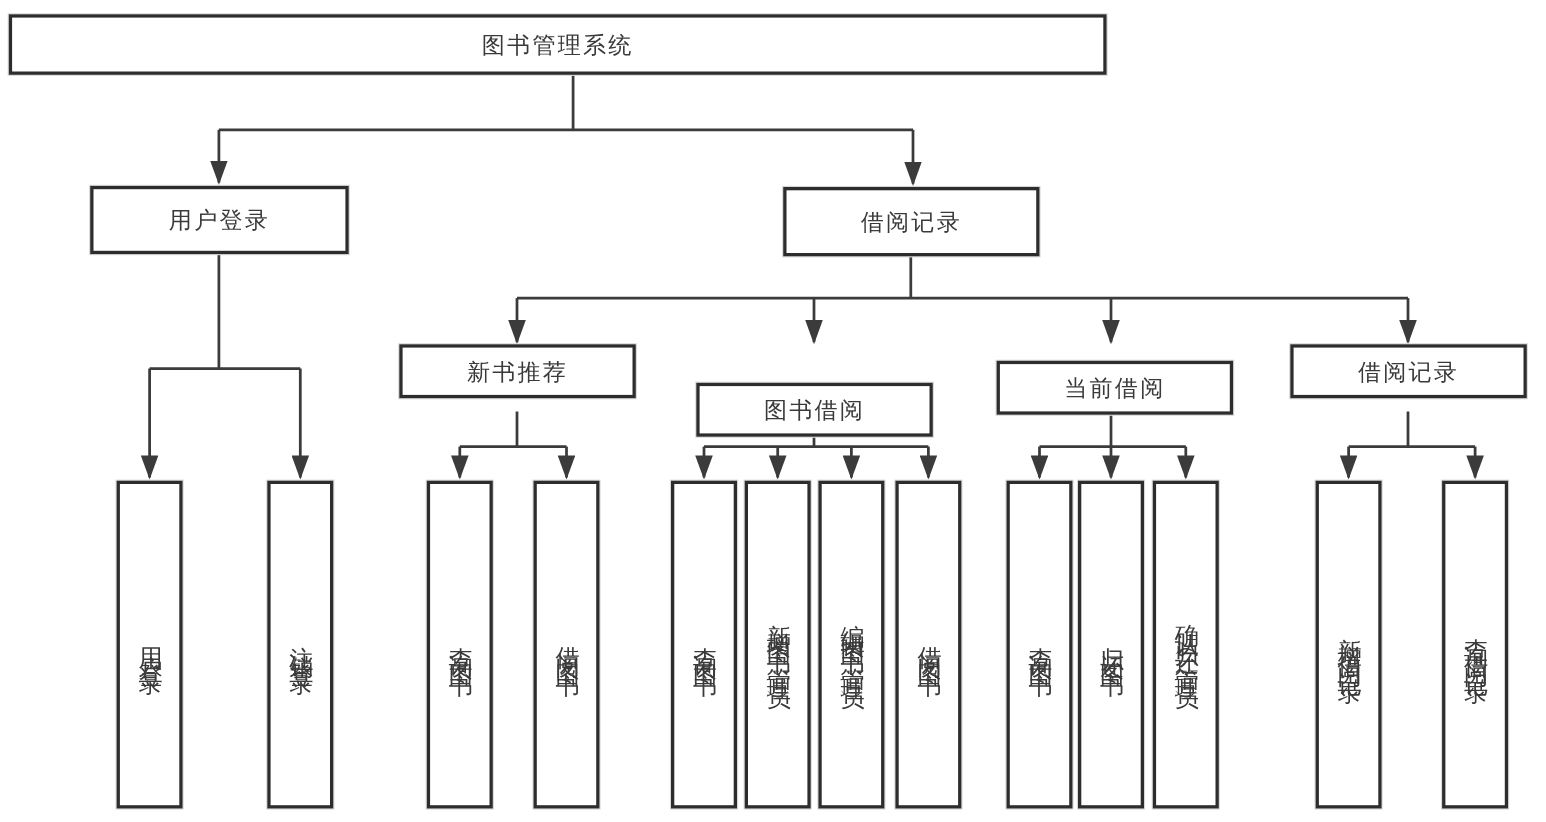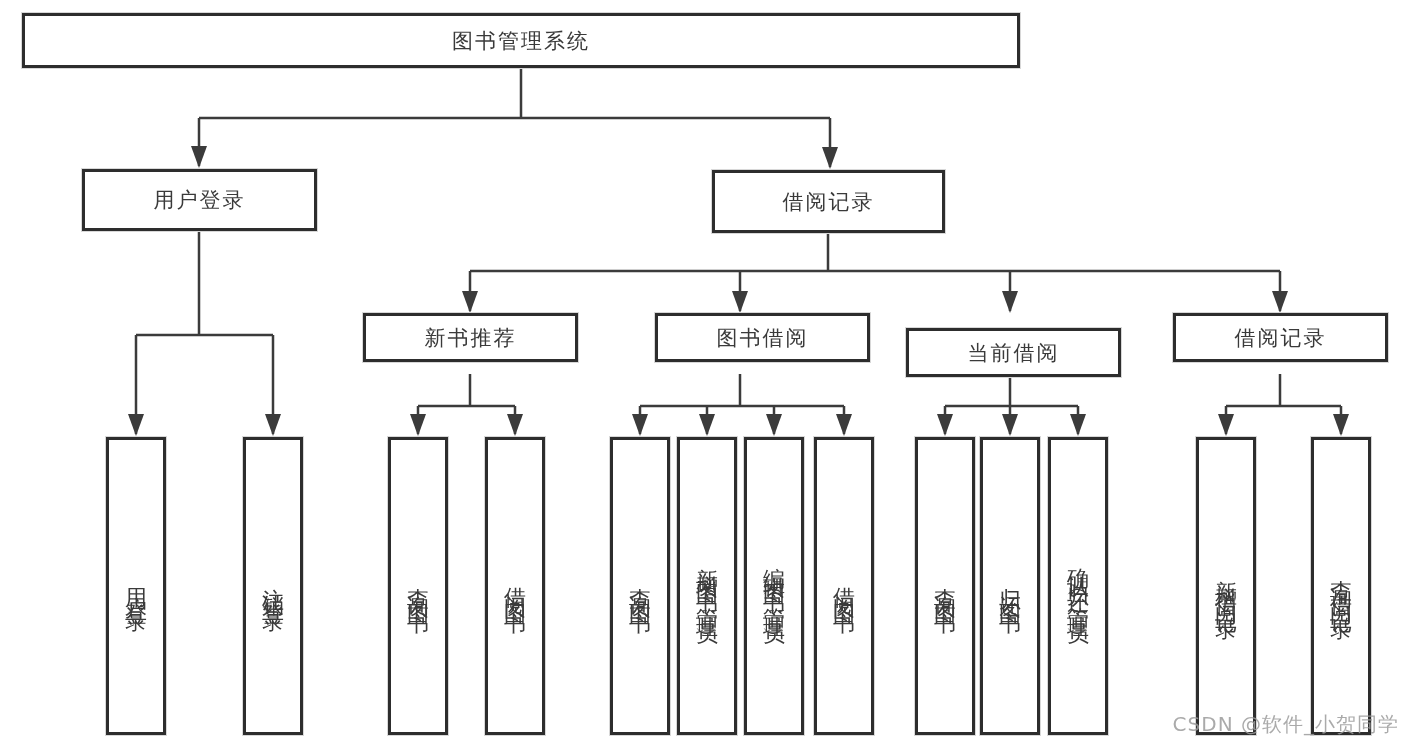--- a/index.html
+++ b/index.html
@@ -27,26 +27,26 @@
     border: 3px solid #2d2d2d;
     background: #ffffff;
     display: flex;
     align-items: center;
     justify-content: center;
     color: #3a3a3a;
     font-size: 21px;
     letter-spacing: 2px;
     box-shadow: 0 0 0 1px #d8d8d8;
   }
-  .node-root  { left: 22px;   top: 13px;  width: 998px; height: 55px; }
+  .node-root  { left: 8px;   top: 13px;  width: 998px; height: 55px; }
   .node-l2a   { left: 82px;   top: 169px; width: 235px; height: 62px; }
   .node-l2b   { left: 712px;  top: 170px; width: 233px; height: 63px; }
   .node-l3    { top: 313px; height: 49px; width: 215px; }
   .node-l3-0  { left: 363px; }
-  .node-l3-1  { left: 655px; }
+  .node-l3-1  { left: 633px; margin-top: 35px; }
   .node-l3-2  { left: 906px; margin-top: 15px; }
   .node-l3-3  { left: 1173px; }
   .leaf {
     position: absolute;
     top: 437px;
     width: 60px;
     height: 298px;
     box-sizing: border-box;
     border: 3px solid #2d2d2d;
     background: #ffffff;
@@ -189,14 +189,13 @@
   <div class="leaf leaf-10">
     <span>确认归还（管理员）</span>
   </div>
   <div class="leaf leaf-11">
     <span>新增借阅记录</span>
   </div>
   <div class="leaf leaf-12">
     <span>查询借阅记录</span>
   </div>
 
-  <div class="watermark">CSDN @软件_小贺同学</div>
 </div>
 
 </body></html>

